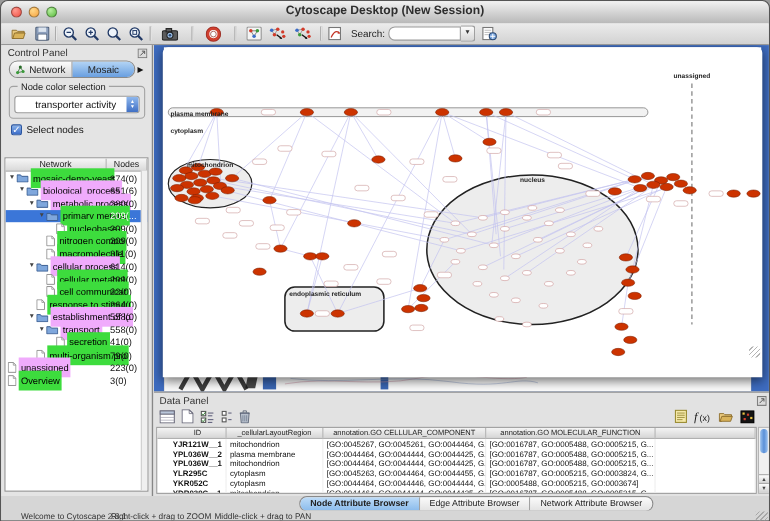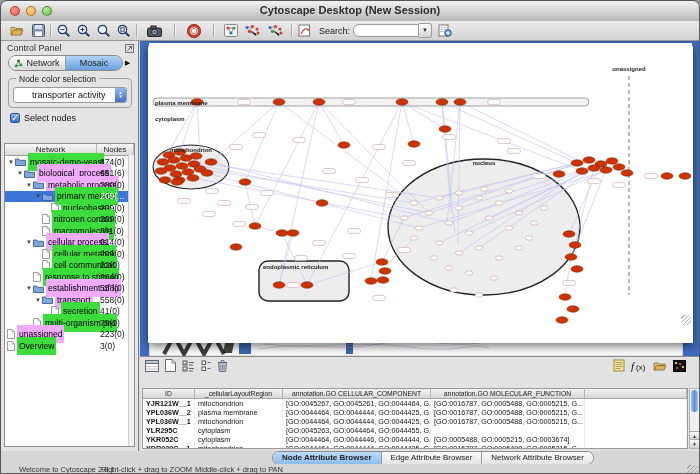--- a/index.html
+++ b/index.html
@@ -60,21 +60,21 @@
   .nwl.grn{left:28px;background:#58ba3c;}
   .nw-canvas{position:relative;width:543px;height:283px;margin:0 1px;background:#fff;overflow:hidden;}
   .canvas-grip{position:absolute;right:1px;bottom:1px;width:10px;height:10px;background:
     repeating-linear-gradient(135deg,transparent 0 2px,#b5b5b5 2px 3px);}
   
   #data-panel{position:absolute;left:139px;top:355px;width:561px;height:95px;background:#e2e2e2;border-top:1px solid #8a8a8a;box-sizing:border-box;}
   .dp-header{height:12px;font-size:9px;color:#333;padding:1px 4px 0 5px;display:flex;justify-content:space-between;align-items:center;}
   .dp-toolbar{height:17px;display:flex;align-items:center;padding:0 5px;gap:6px;}
   .dp-right{margin-left:auto;display:flex;gap:6px;align-items:center;margin-right:10px;}
   .dtable{position:absolute;left:2px;right:13px;top:31px;bottom:2px;background:#fff;border:1px solid #9a9a9a;overflow:hidden;}
-  .dhead,.drow{display:grid;grid-template-columns:52px 88px 148px 154px 1fr;}
+  .dhead,.drow{display:grid;grid-template-columns:52px 88px 148px 154px 1fr;padding-left:11px;}
   .dhead{height:9px;background:linear-gradient(#f4f4f4,#d6d6d6);border-bottom:1px solid #a8a8a8;}
   .dhead span{font-size:6.8px;color:#222;text-align:center;border-right:1px solid #b5b5b5;overflow:hidden;white-space:nowrap;line-height:9px;}
   .drow{height:9px;}
   .drow span{font-size:7.2px;color:#111;white-space:nowrap;overflow:hidden;padding:0 3px;line-height:9px;border-right:1px solid #eee;}
   .drow .cid{font-weight:bold;}
   .vscroll{position:absolute;right:1px;top:31px;bottom:2px;width:11px;background:#f0f0f0;border:1px solid #b5b5b5;box-sizing:border-box;}
   .vthumb{position:absolute;left:1px;top:1px;width:7px;height:22px;border-radius:4px;background:linear-gradient(90deg,#9cc2ee,#5a90d8,#9cc2ee);}
   .vbtn{position:absolute;left:0;width:9px;height:8px;font-size:5px;line-height:8px;text-align:center;color:#444;background:linear-gradient(#fdfdfd,#cfcfcf);border-top:1px solid #aaa;}
   .vup{bottom:8px;} .vdn{bottom:0;}
   
@@ -662,20 +662,29 @@
             <text x="335" y="122" font-size="6" font-weight="bold" fill="#222" text-anchor="middle" font-family="Liberation Sans,sans-serif">nucleus</text>
             <text x="114" y="226" font-size="6" font-weight="bold" fill="#222" text-anchor="start" font-family="Liberation Sans,sans-serif">endoplasmic reticulum</text>
             <text x="480" y="28" font-size="6" font-weight="bold" fill="#222" text-anchor="middle" font-family="Liberation Sans,sans-serif">unassigned</text>
           </svg>
         <div class="canvas-grip"></div>
       </div>
     </div>
   </div>
 
   <div id="data-panel">
+    <div class="dp-header">
+      <span>Data Panel</span>
+      <span>
+          <svg width="9" height="9">
+            <rect x=".5" y=".5" width="8" height="8" fill="#dcdcdc" stroke="#777"></rect>
+            <path d="M2.5 6.5L6.5 2.5M6.5 2.5H4M6.5 2.5V5" stroke="#555" fill="none" stroke-width=".9"></path>
+          </svg>
+        </span>
+    </div>
     <div class="dp-toolbar">
       <span class="tbi">
           <svg width="14" height="12">
             <rect x=".5" y=".5" width="13" height="11" fill="#fff" stroke="#667"></rect>
             <rect x=".5" y=".5" width="13" height="3" fill="#b9c6da" stroke="#667"></rect>
             <path d="M.5 6.5h13M.5 9h13" stroke="#99a" stroke-width=".6"></path>
           </svg>
         </span>
       <span class="tbi">
           <svg width="11" height="13">
@@ -762,20 +771,21 @@
             <span class="cid">YPL036W__1</span>
             <span class="">mitochondrion</span>
             <span class="">[GO:0044464, GO:0044444, GO:0044425, G...</span>
             <span class="">[GO:0016787, GO:0005488, GO:0005215, G...</span>
             <span class=""></span>
           </div>
           <div class="drow">
             <span class="cid">YLR295C</span>
             <span class="">cytoplasm</span>
             <span class="">[GO:0045263, GO:0044464, GO:0044455, G...</span>
+            <span class="">[GO:0016787, GO:0005215, GO:0003824, G...</span>
             <span class=""></span>
           </div>
           <div class="drow">
             <span class="cid">YKR052C</span>
             <span class="">cytoplasm</span>
             <span class="">[GO:0044464, GO:0044446, GO:0044444, G...</span>
             <span class="">[GO:0005488, GO:0005215, GO:0003674]</span>
             <span class=""></span>
           </div>
           <div class="drow">

